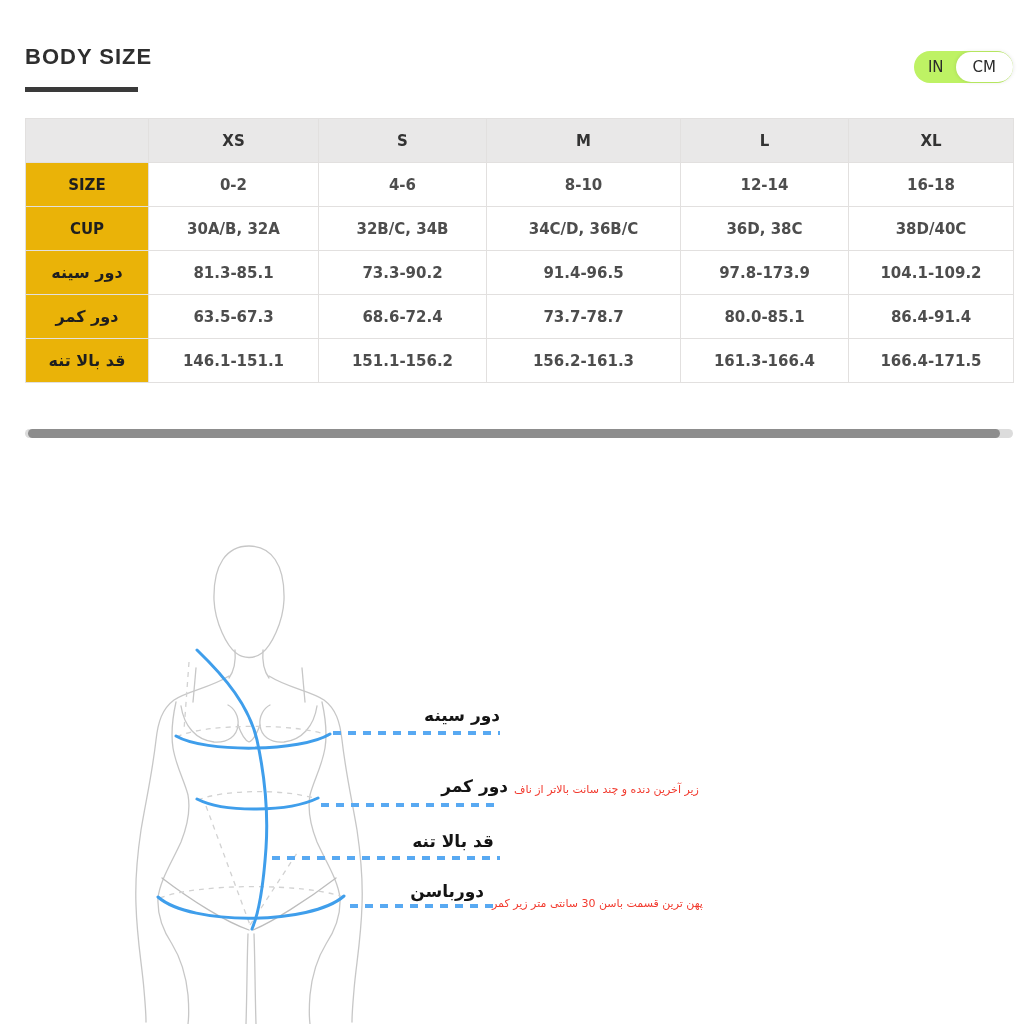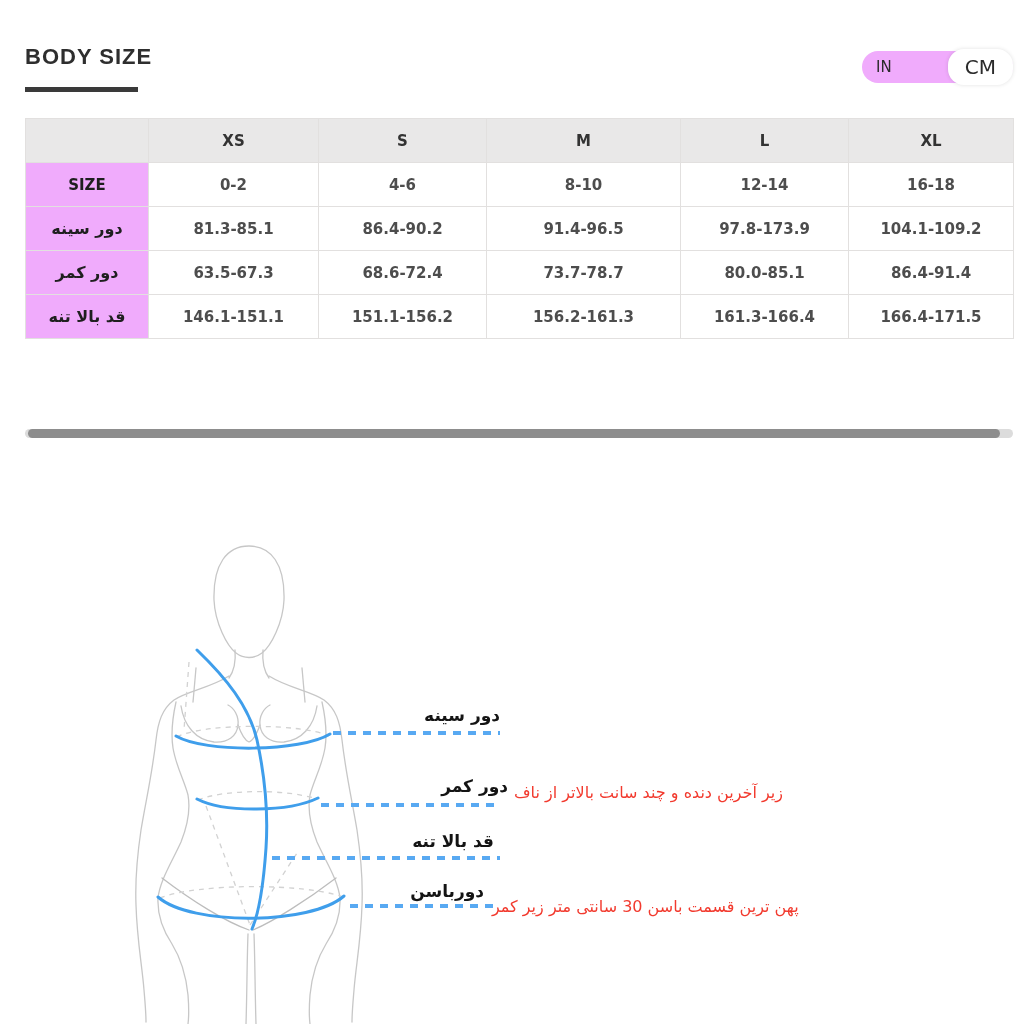--- a/index.html
+++ b/index.html
@@ -4,45 +4,45 @@
 <style>
   * { margin:0; padding:0; box-sizing:border-box; }
   html,body { width:1024px; height:1024px; background:#ffffff; font-family:"DejaVu Sans","Liberation Sans",sans-serif; }
   .page { position:relative; width:1024px; height:1024px; overflow:hidden; background:#fff; }
 
   
   .title { position:absolute; left:25px; top:44px; font-family:"Liberation Sans","DejaVu Sans",sans-serif;
            font-size:22px; font-weight:bold; letter-spacing:1px; color:#2e2e2e; }
   .title-underline { position:absolute; left:25px; top:87px; width:113px; height:5px; background:#3a3a3a; }
 
-  .unit-toggle { position:absolute; right:11px; top:51px; height:32px; background:#f0abfc; border-radius:17px;
-                 display:flex; align-items:center; padding-left:14px;gap:44px; }
+  .unit-toggle { position:absolute; right:11px; top:51px; height:32px; background:#bef264; border-radius:17px;
+                 display:flex; align-items:center; padding-left:14px; }
   .unit-in { font-size:15px; color:#2b2b2b; padding-right:12px; cursor:pointer; }
-  .unit-cm { background:#ffffff; border-radius:16px; padding:6px 17px; font-size:20px; color:#2b2b2b;
+  .unit-cm { background:#ffffff; border-radius:16px; padding:6px 17px; font-size:15px; color:#2b2b2b;
              box-shadow:0 0 4px rgba(0,0,0,0.12); cursor:pointer; }
 
   
   .size-table-wrap { position:absolute; left:25px; top:118px; width:988px; }
   table.size-table { border-collapse:collapse; width:988px; table-layout:fixed; }
   .size-table td, .size-table th { border:1px solid #e2e0df; height:44px; text-align:center; vertical-align:middle;
                                    font-size:15px; color:#4d4d4d; font-weight:bold; }
   .size-table .c0 { width:123px; } .size-table .c1 { width:170px; } .size-table .c2 { width:168px; }
   .size-table .c3 { width:194px; } .size-table .c4 { width:168px; } .size-table .c5 { width:165px;text-align:center; }
   .size-table th.colhead { background:#e9e8e8; font-weight:bold; color:#333; font-size:15px; }
-  .size-table td.rowlabel { background:#f0abfc; font-weight:bold; color:#1f1f1f; font-size:15px; }
+  .size-table td.rowlabel { background:#eab308; font-weight:bold; color:#1f1f1f; font-size:15px; }
   .size-table td.rowlabel.fa { font-size:16px; }
 
   
   .scrollbar-track { position:absolute; left:25px; top:429px; width:988px; height:9px; background:#dcdcdc; border-radius:5px; }
   .scrollbar-thumb { position:absolute; left:3px; top:0; width:972px; height:9px; background:#8d8d8d; border-radius:5px; }
 
   
   .figure-svg { position:absolute; left:130px; top:530px; width:390px; height:494px; }
   .diagram-label { position:absolute; font-size:17px; font-weight:600; color:#141414; white-space:nowrap; direction:rtl; }
-  .diagram-note { position:absolute; font-size:16px; color:#f23a2e; white-space:nowrap; direction:rtl; }
+  .diagram-note { position:absolute; font-size:11px; color:#f23a2e; white-space:nowrap; direction:rtl; }
 </style>
 </head>
 <body>
 
 <div class="page">
 
   <div class="title">BODY SIZE</div>
   <div class="title-underline"></div>
 
   <div class="unit-toggle">
@@ -63,23 +63,31 @@
       </tr>
       <tr>
         <td class="rowlabel c0">SIZE</td>
         <td class="c1">0-2</td>
         <td class="c2">4-6</td>
         <td class="c3">8-10</td>
         <td class="c4">12-14</td>
         <td class="c5">16-18</td>
       </tr>
       <tr>
+        <td class="rowlabel c0">CUP</td>
+        <td class="c1">30A/B, 32A</td>
+        <td class="c2">32B/C, 34B</td>
+        <td class="c3">34C/D, 36B/C</td>
+        <td class="c4">36D, 38C</td>
+        <td class="c5">38D/40C</td>
+      </tr>
+      <tr>
         <td class="rowlabel fa c0">دور سینه</td>
         <td class="c1">81.3-85.1</td>
-        <td class="c2">86.4-90.2</td>
+        <td class="c2">73.3-90.2</td>
         <td class="c3">91.4-96.5</td>
         <td class="c4">97.8-173.9</td>
         <td class="c5">104.1-109.2</td>
       </tr>
       <tr>
         <td class="rowlabel fa c0">دور کمر</td>
         <td class="c1">63.5-67.3</td>
         <td class="c2">68.6-72.4</td>
         <td class="c3">73.7-78.7</td>
         <td class="c4">80.0-85.1</td>

